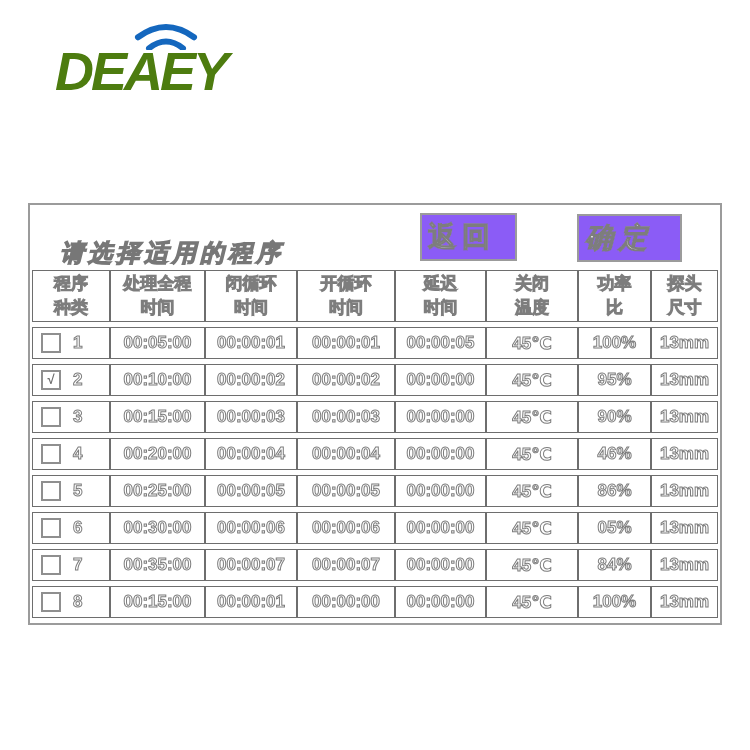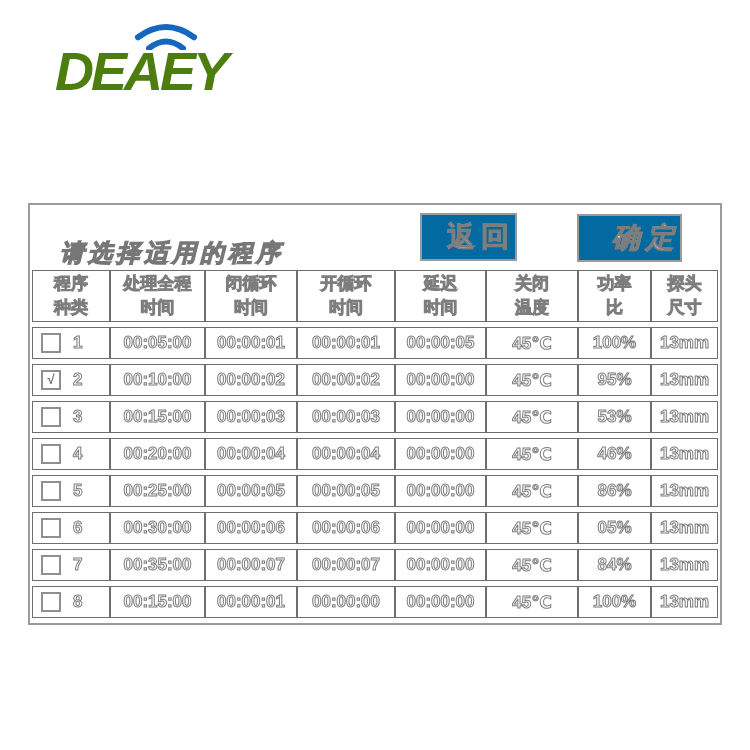--- a/index.html
+++ b/index.html
@@ -29,22 +29,22 @@
     border:2px solid #9b9b9b; box-sizing:border-box; overflow:hidden;
   }
   .panel-top { position:relative; height:60px; }
   .title {
     position:absolute; left:30px; top:32px;
     font-size:24px; font-weight:bold; letter-spacing:4px;
     -webkit-text-stroke:1.2px #777777; white-space:nowrap;font-style:italic;
   }
   .btn {
     position:absolute; box-sizing:border-box; border:2px solid #9b9b9b;
-    display:flex; align-items:center; justify-content:flex-end;
-    background:#0369a1; cursor:pointer;
+    display:flex; align-items:center; justify-content:flex-start;
+    background:#8b5cf6; cursor:pointer;
   }
   .btn span { font-size:28px; font-weight:bold; letter-spacing:6px; text-indent:6px; white-space:nowrap; }
   .btn-back    { left:390px; top:8px;  width:97px;  height:48px; }
   .btn-confirm { left:547px; top:9px;  width:105px; height:48px;font-style:italic; }
 
   
   table {
     border-collapse:separate; border-spacing:0 5px;
     table-layout:fixed; width:686px; margin:0 2px;
   }
@@ -159,21 +159,21 @@
           <td class="hollow">95%</td>
           <td class="hollow">13mm</td>
         </tr>
         <tr>
           <td class="prog-cell"><span class="checkbox"></span><span class="hollow prog-num">3</span></td>
           <td class="hollow">00:15:00</td>
           <td class="hollow">00:00:03</td>
           <td class="hollow">00:00:03</td>
           <td class="hollow">00:00:00</td>
           <td class="hollow">45℃</td>
-          <td class="hollow">53%</td>
+          <td class="hollow">90%</td>
           <td class="hollow">13mm</td>
         </tr>
         <tr>
           <td class="prog-cell"><span class="checkbox"></span><span class="hollow prog-num">4</span></td>
           <td class="hollow">00:20:00</td>
           <td class="hollow">00:00:04</td>
           <td class="hollow">00:00:04</td>
           <td class="hollow">00:00:00</td>
           <td class="hollow">45℃</td>
           <td class="hollow">46%</td>

